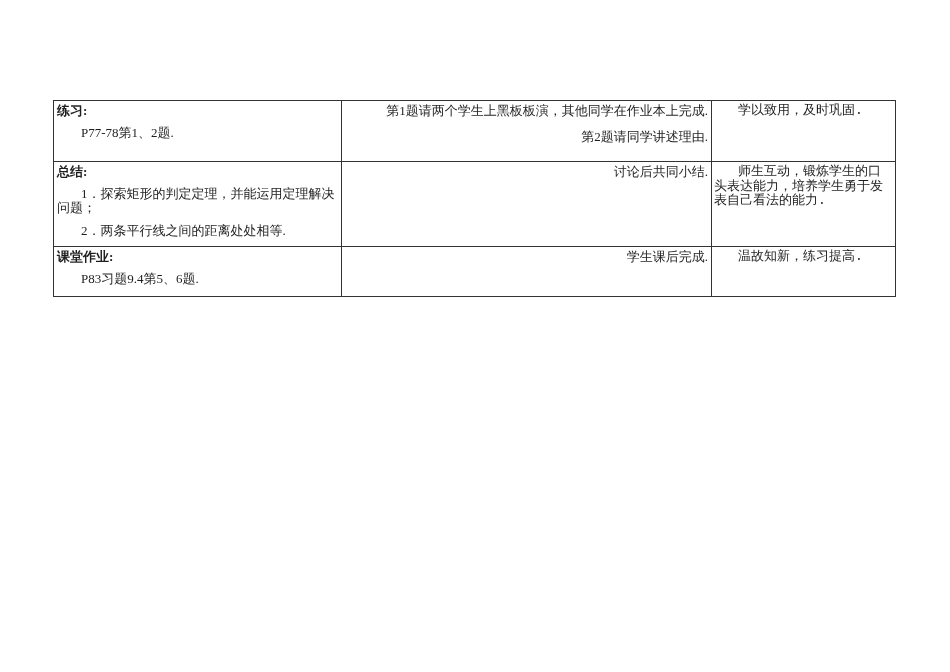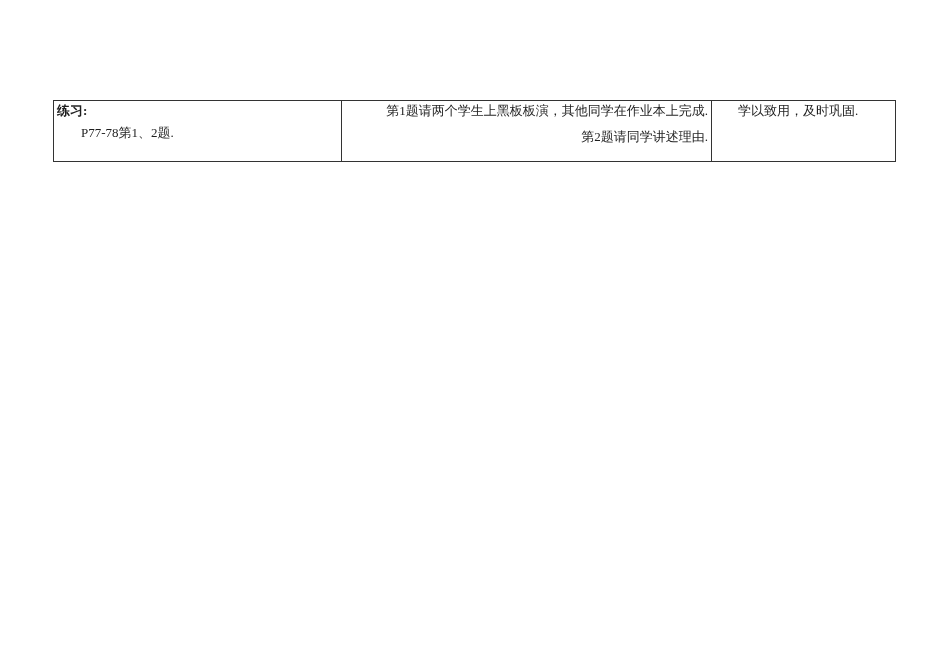--- a/index.html
+++ b/index.html
@@ -27,21 +27,21 @@
   td {
     border: 1px solid var(--border-color, #333333);
     vertical-align: top;
     font-size: 13px;
     line-height: 14.5px;
     padding: 3px 3px 0 3px;
     overflow: hidden;
   }
   td.col-left  { }
   td.col-mid   { padding-left: 15px; }
-  td.col-right { padding-left: 2px; padding-right: 2px; }
+  td.col-right { padding-left: 2px; padding-right: 2px; font-family: Liberation Mono, monospace; }
   tr.row-1 td { height: 57px; }
   tr.row-2 td { height: 79px; }
   tr.row-3 td { height: 46px; }
   p { margin: 0 0 8px 0; }
   p.cell-title {
     font-weight: bold;
     margin-bottom: 7px;
   }
   p.indent {
     text-indent: 24px;
@@ -68,15 +68,40 @@
           <p class="indent">P77-78第1、2题.</p>
         </td>
         <td class="col-mid">
           <p class="mid-line">第1题请两个学生上黑板板演，其他同学在作业本上完成.</p>
           <p class="mid-line">第2题请同学讲述理由.</p>
         </td>
         <td class="col-right">
           <p class="indent">学以致用，及时巩固.</p>
         </td>
       </tr>
+      <tr class="row-2">
+        <td class="col-left">
+          <p class="cell-title">总结:</p>
+          <p class="indent">1．探索矩形的判定定理，并能运用定理解决问题；</p>
+          <p class="indent">2．两条平行线之间的距离处处相等.</p>
+        </td>
+        <td class="col-mid">
+          <p class="mid-line">讨论后共同小结.</p>
+        </td>
+        <td class="col-right">
+          <p class="indent">师生互动，锻炼学生的口头表达能力，培养学生勇于发表自己看法的能力.</p>
+        </td>
+      </tr>
+      <tr class="row-3">
+        <td class="col-left">
+          <p class="cell-title">课堂作业:</p>
+          <p class="indent">P83习题9.4第5、6题.</p>
+        </td>
+        <td class="col-mid">
+          <p class="mid-line">学生课后完成.</p>
+        </td>
+        <td class="col-right">
+          <p class="indent">温故知新，练习提高.</p>
+        </td>
+      </tr>
     </tbody>
   </table>
 </div>
 
 </body></html>

